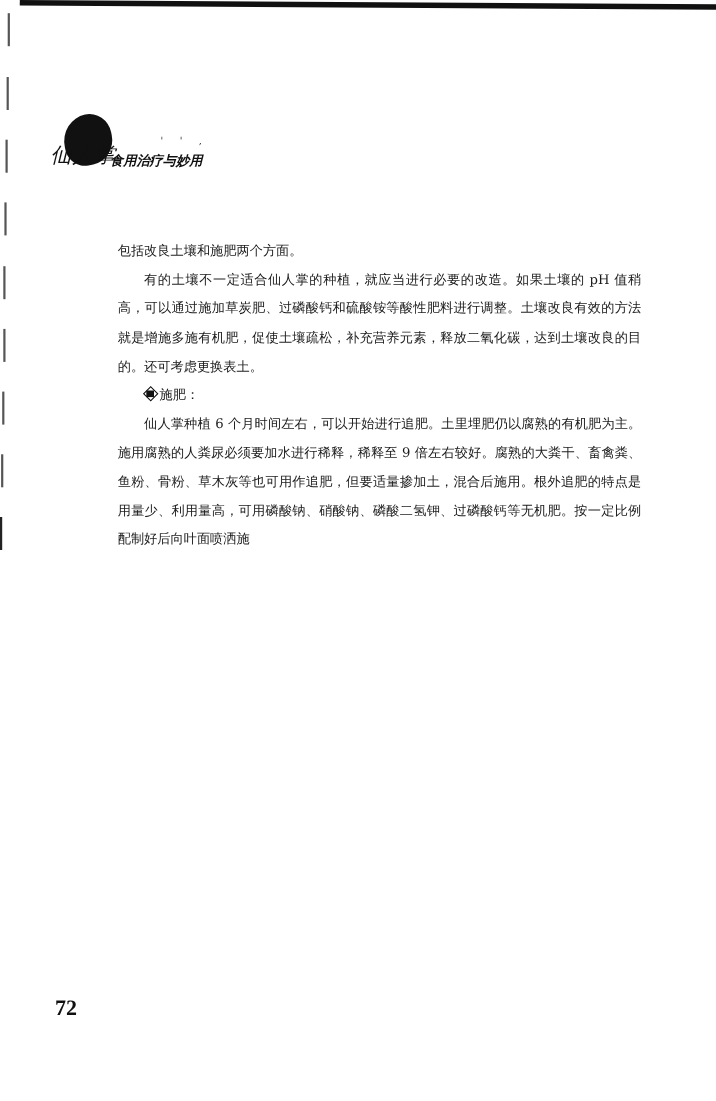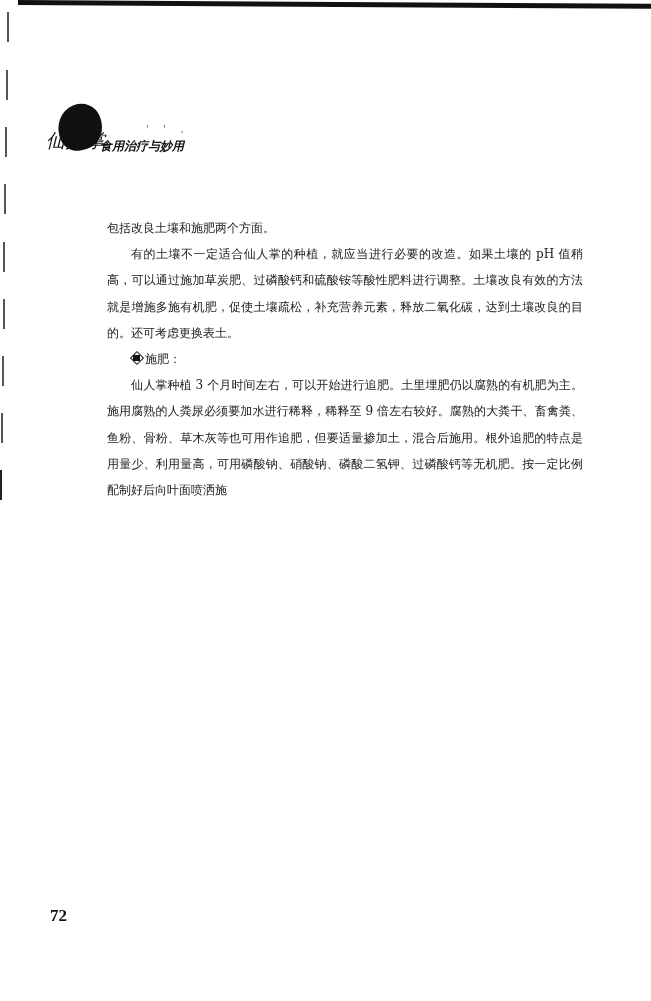--- a/index.html
+++ b/index.html
@@ -134,21 +134,21 @@
       width: 7px;
       height: 6px;
       background: #111;
     }
     .page-number {
       position: absolute;
       left: 50px;
       top: 906px;
       font-family: "Liberation Serif", serif;
       font-weight: bold;
-      font-size: 17px;
+      font-size: 20px;
       color: #111;
     }
   </style>
 </head>
 <body>
 
 <div class="top-rule"></div>
 
 <div class="binding-marks">
   <div class="binding-mark" style="left:7px; top:12px; height:30px;"></div>
@@ -166,16 +166,16 @@
   <div class="logo-blob"></div>
   <div class="logo-dots">' ' ,</div>
   <div class="logo-title">仙人掌</div>
   <div class="logo-subtitle">食用治疗与妙用</div>
 </div>
 
 <div class="text-block">
   <p class="para no-indent">包括改良土壤和施肥两个方面。</p>
   <p class="para">有的土壤不一定适合仙人掌的种植，就应当进行必要的改造。如果土壤的 pH 值稍高，可以通过施加草炭肥、过磷酸钙和硫酸铵等酸性肥料进行调整。土壤改良有效的方法就是增施多施有机肥，促使土壤疏松，补充营养元素，释放二氧化碳，达到土壤改良的目的。还可考虑更换表土。</p>
   <p class="heading"><span class="bullet"></span><span>施肥：</span></p>
-  <p class="para">仙人掌种植 3 个月时间左右，可以开始进行追肥。土里埋肥仍以腐熟的有机肥为主。施用腐熟的人粪尿必须要加水进行稀释，稀释至 9 倍左右较好。腐熟的大粪干、畜禽粪、鱼粉、骨粉、草木灰等也可用作追肥，但要适量掺加土，混合后施用。根外追肥的特点是用量少、利用量高，可用磷酸钠、硝酸钠、磷酸二氢钾、过磷酸钙等无机肥。按一定比例配制好后向叶面喷洒施</p>
+  <p class="para">仙人掌种植 6 个月时间左右，可以开始进行追肥。土里埋肥仍以腐熟的有机肥为主。施用腐熟的人粪尿必须要加水进行稀释，稀释至 9 倍左右较好。腐熟的大粪干、畜禽粪、鱼粉、骨粉、草木灰等也可用作追肥，但要适量掺加土，混合后施用。根外追肥的特点是用量少、利用量高，可用磷酸钠、硝酸钠、磷酸二氢钾、过磷酸钙等无机肥。按一定比例配制好后向叶面喷洒施</p>
 </div>
 
 <div class="page-number">72</div>
 
 </body></html>

